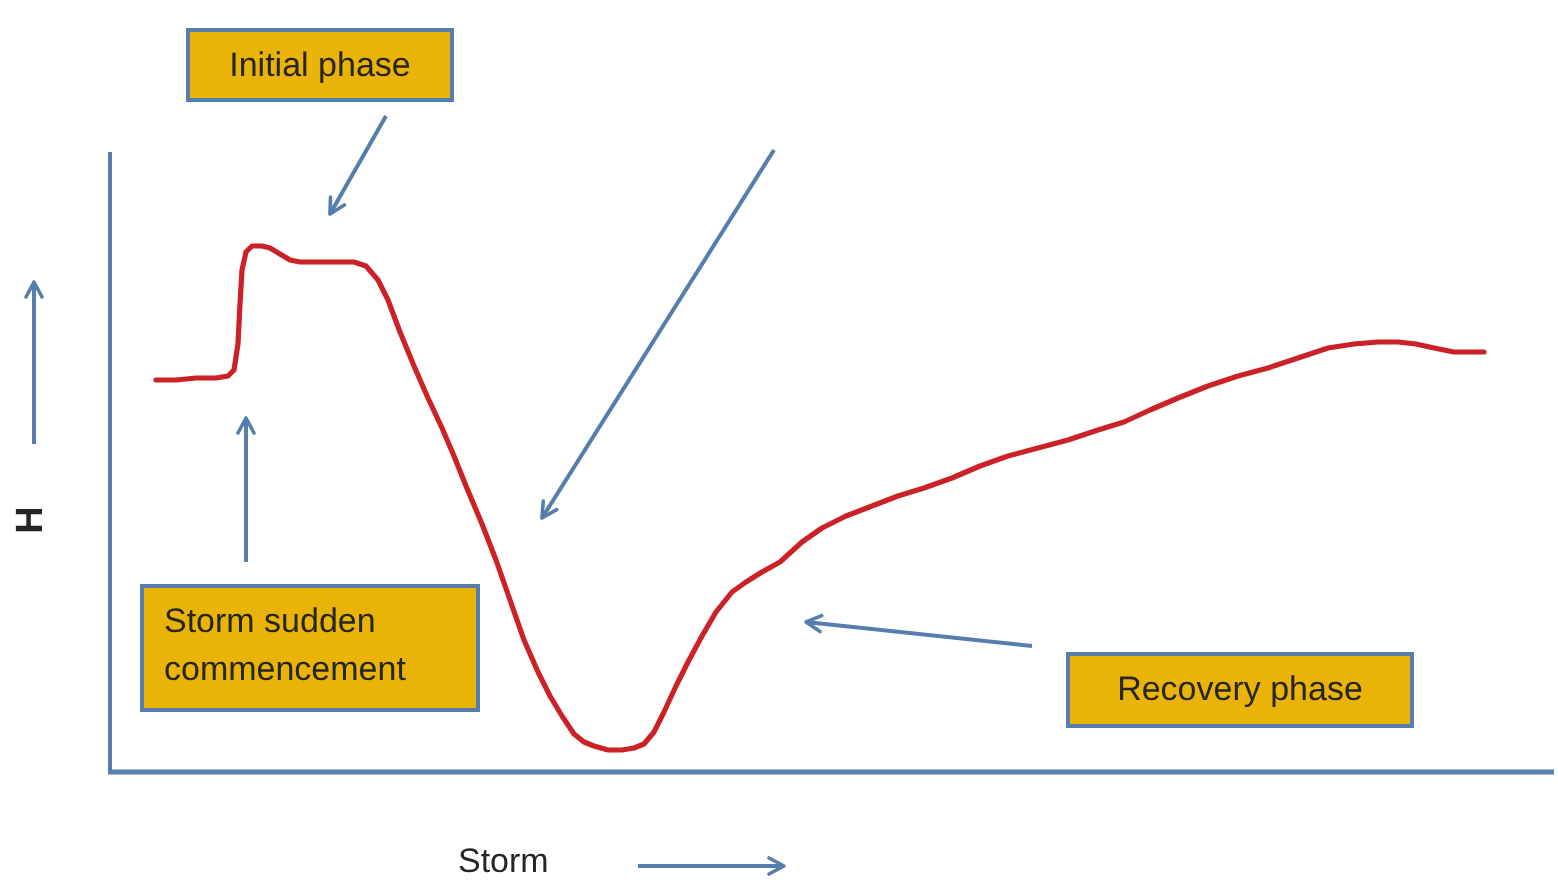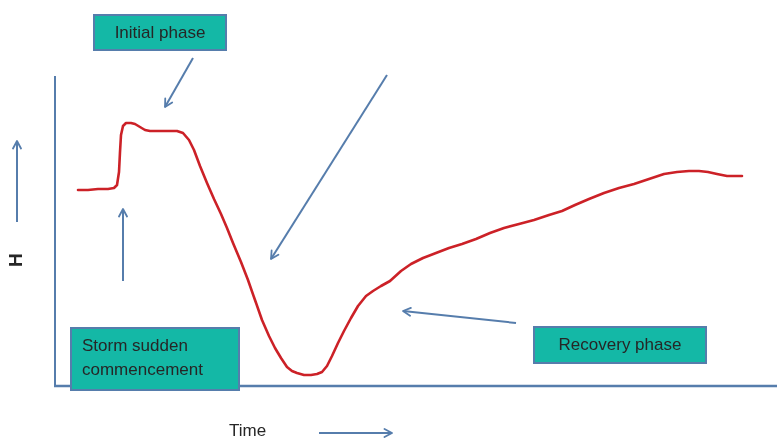--- a/index.html
+++ b/index.html
@@ -14,35 +14,34 @@
   }
   .stage svg.canvas {
     position: absolute;
     left: 0; top: 0;
     width: 779px; height: 448px;
   }
   .label-box {
     position: absolute;
     box-sizing: border-box;
     border: 2px solid #567dac;
-    background: #14b8a6;
+    background: #eab308;
     display: flex;
     align-items: center;
     justify-content: center;
     font-size: 17px;
     line-height: 1.4;
     text-align: center;
     color: #262626;
   }
   .label-box.left-align {
     justify-content: center;
     text-align: left;
     padding: 5px 10px;
     align-items: flex-start;
-    margin-top: 35px;
   }
   .box-initial  { left: 93px;  top: 14px;  width: 134px; height: 37px; }
   .box-main     { left: 312px; top: 23px;  width: 146px; height: 36px; }
   .box-ssc      { left: 70px;  top: 292px; width: 170px; height: 64px; }
   .box-recovery { left: 533px; top: 326px; width: 174px; height: 38px; }
   .axis-label-y {
     position: absolute;
     left: 1px; top: 247px;
     width: 30px; height: 26px;
     display: flex; align-items: center; justify-content: center;
@@ -103,15 +102,15 @@
 
   <div class="label-box left-align box-ssc">
     <span>Storm sudden commencement</span>
   </div>
 
   <div class="label-box box-recovery">
     <span>Recovery phase</span>
   </div>
 
   <div class="axis-label-y">H</div>
-  <div class="axis-label-x">Time</div>
+  <div class="axis-label-x">Storm</div>
 
 </div>
 
 </body></html>

